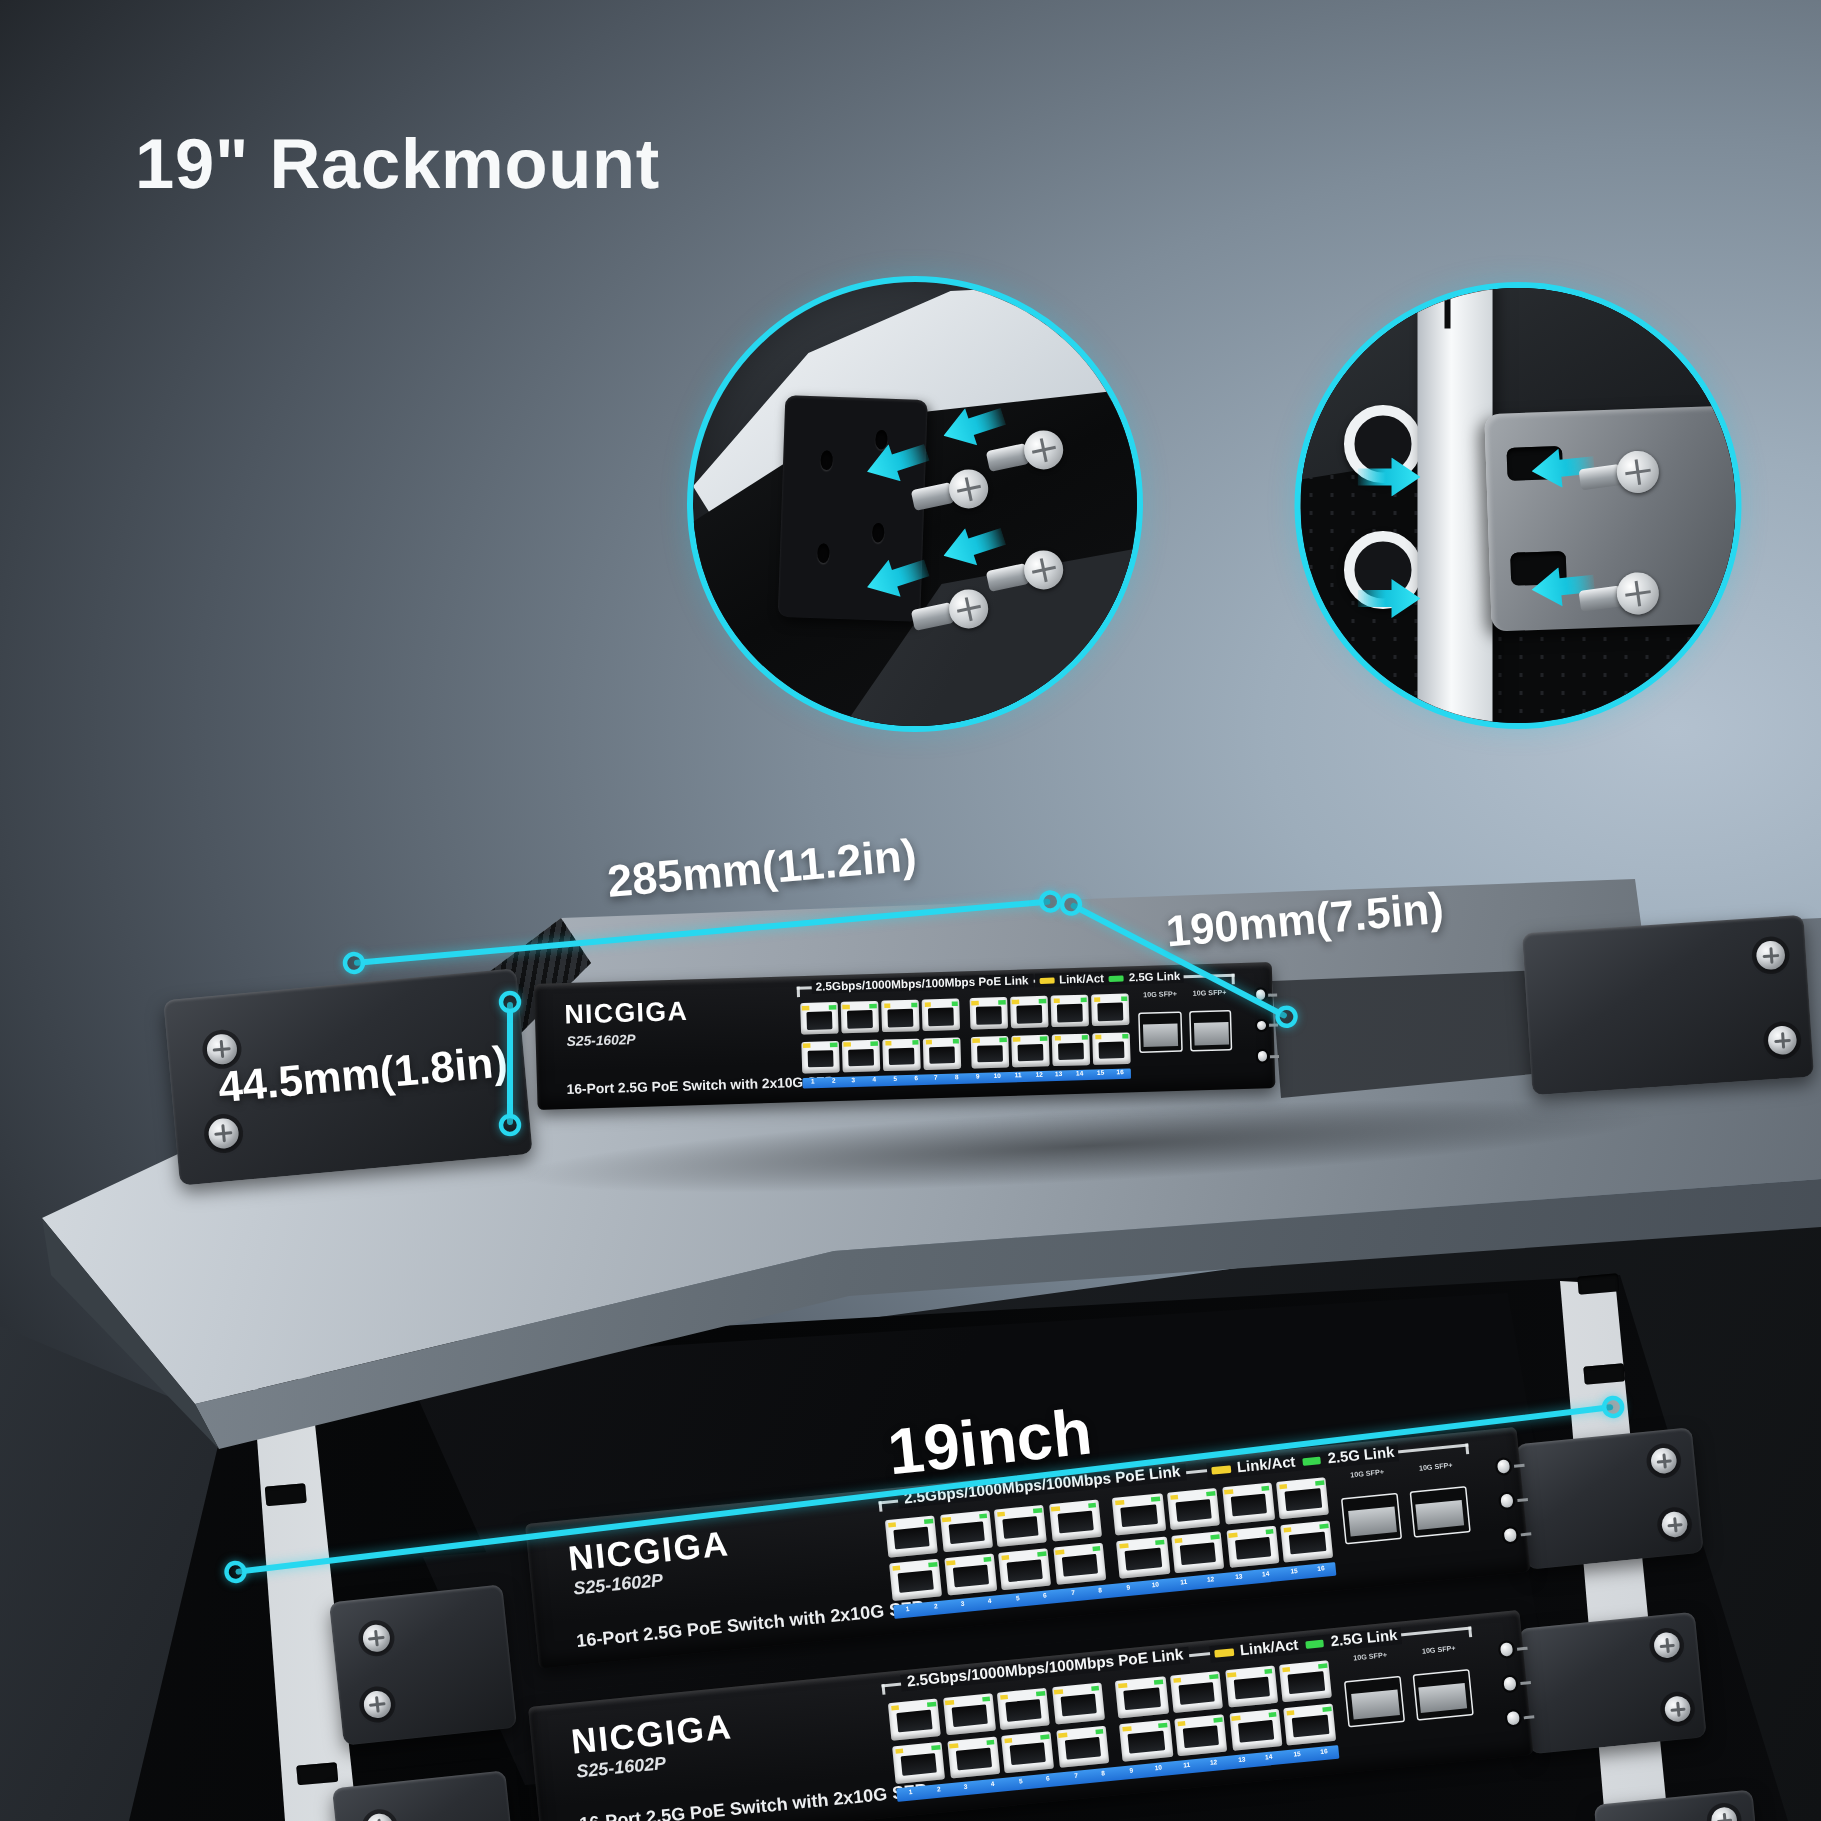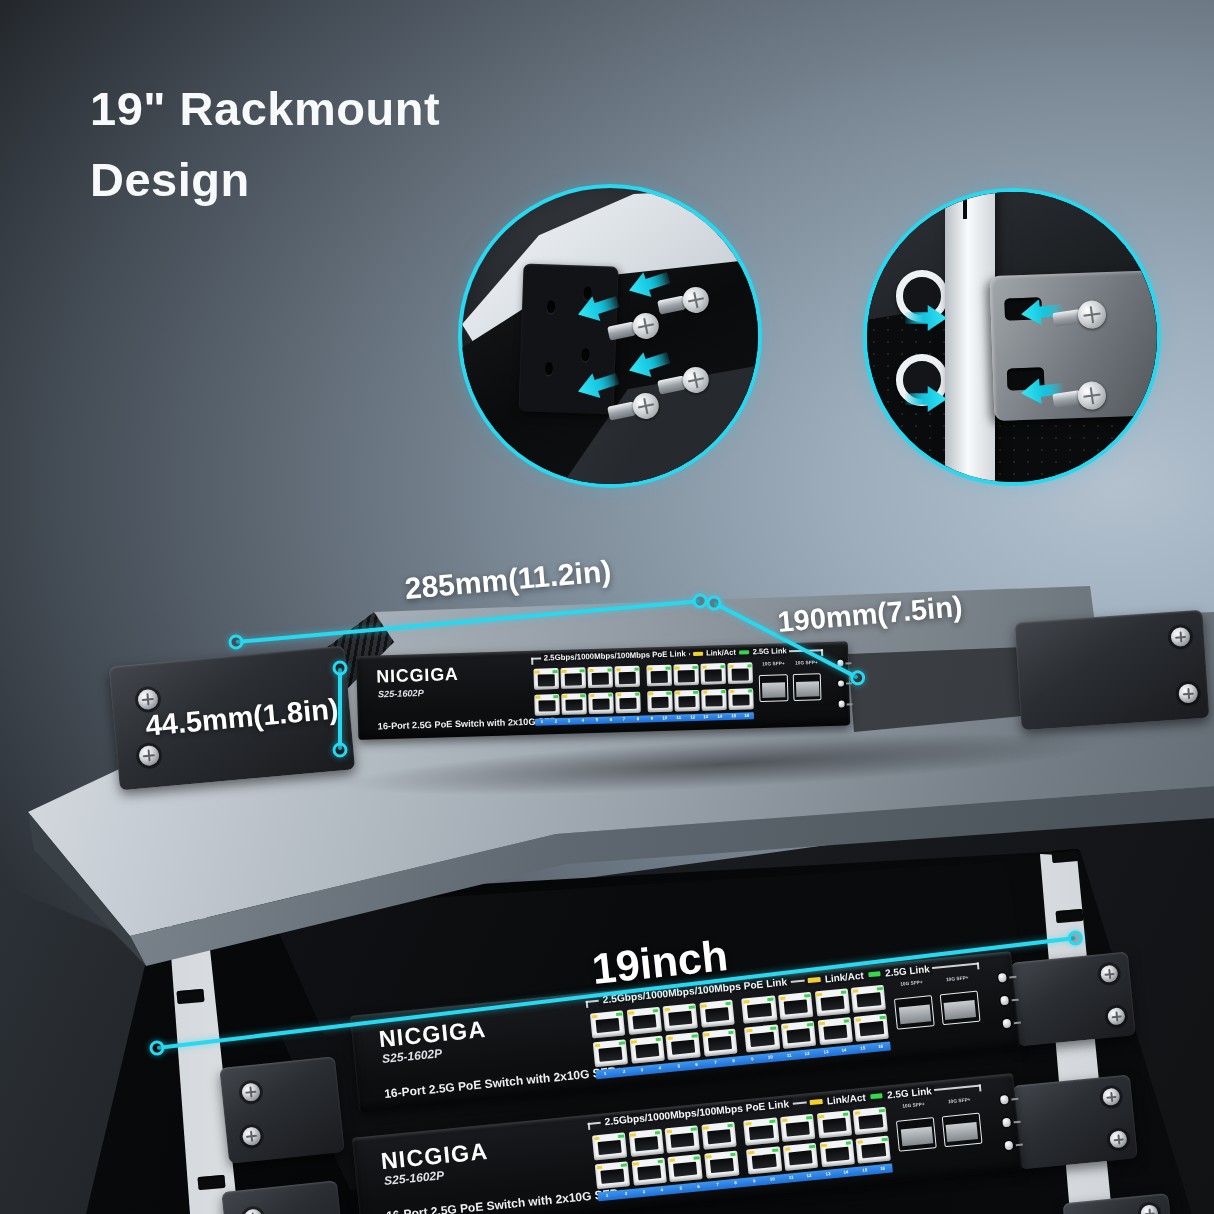--- a/index.html
+++ b/index.html
@@ -152,21 +152,20 @@
   .ear-label{position:absolute;left:0;right:6px;text-align:center;color:#fff;font-weight:bold;
     text-shadow:0 2px 5px rgba(0,0,0,.5);white-space:nowrap;}
 </style>
 </head>
 <body>
 
 <div class="canvas">
 
   <div class="title">
     <div>19" Rackmount</div>
-    <div>Design</div>
   </div>
 
   <div class="poly tbl-body"></div>
   <div class="poly opening"></div>
   <div class="poly rk-top rk-topA"></div>
   <div class="poly rk-top rk-topB"></div>
   <div class="poly railL"></div>
   <div class="poly railR"></div>
   <div class="rslot" style="left:172px;top:916px;width:27px;height:13px;"></div>
   <div class="rslot" style="left:177px;top:990px;width:27px;height:13px;"></div>

